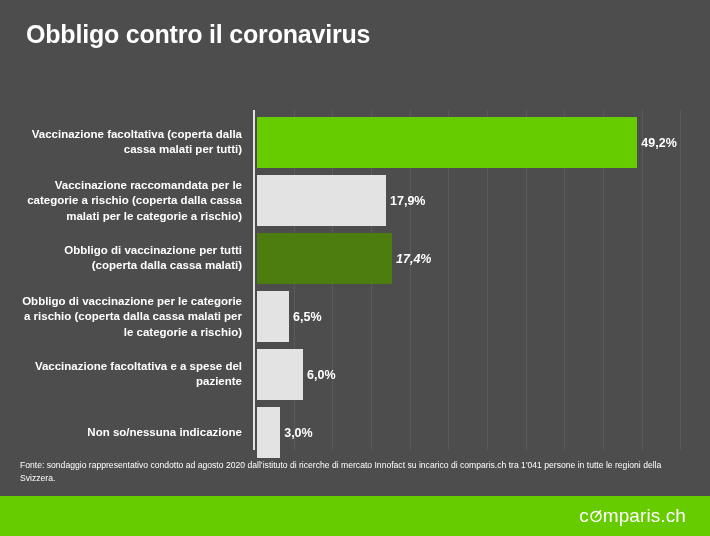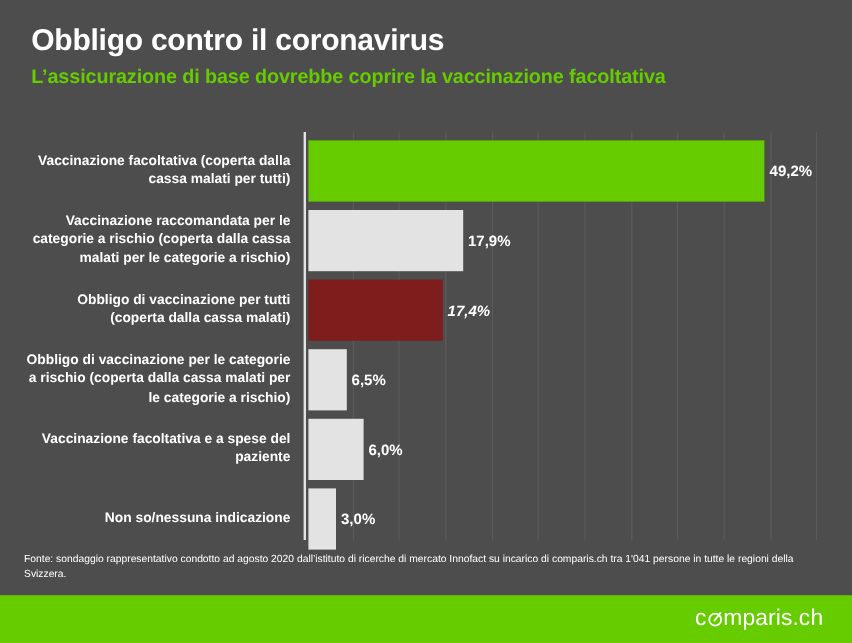--- a/index.html
+++ b/index.html
@@ -154,21 +154,20 @@
     margin: 0 0px;
   }
 </style>
 </head>
 <body>
 
 <div id="infographic">
 
   <div class="header">
     <h1 class="title">Obbligo contro il coronavirus</h1>
-    <h2 class="subtitle">L’assicurazione di base dovrebbe coprire la vaccinazione facoltativa</h2>
   </div>
 
   <div class="chart">
     <div class="gridlines">
         <div class="gridline" style="left: 293.65px;"></div>
         <div class="gridline" style="left: 332.3px;"></div>
         <div class="gridline" style="left: 370.95px;"></div>
         <div class="gridline" style="left: 409.6px;"></div>
         <div class="gridline" style="left: 448.25px;"></div>
         <div class="gridline" style="left: 486.9px;"></div>
@@ -187,21 +186,21 @@
           </div>
         </div>
         <div class="row" style="top: 65px;">
           <div class="row-label">Vaccinazione raccomandata per le categorie a rischio (coperta dalla cassa malati per le categorie a rischio)</div>
           <div class="bar" style="width: 129px; background: rgb(227, 227, 227);">
             <span class="bar-value">17,9%</span>
           </div>
         </div>
         <div class="row" style="top: 123px;">
           <div class="row-label">Obbligo di vaccinazione per tutti (coperta dalla cassa malati)</div>
-          <div class="bar" style="width: 112px; background: #7f1d1d; font-style: italic;">
+          <div class="bar" style="width: 135px; background: #4d7c0f; font-style: italic;">
             <span class="bar-value">17,4%</span>
           </div>
         </div>
         <div class="row" style="top: 181px;">
           <div class="row-label">Obbligo di vaccinazione per le categorie a rischio (coperta dalla cassa malati per le categorie a rischio)</div>
           <div class="bar" style="width: 32px; background: rgb(227, 227, 227);">
             <span class="bar-value">6,5%</span>
           </div>
         </div>
         <div class="row" style="top: 239px;">

